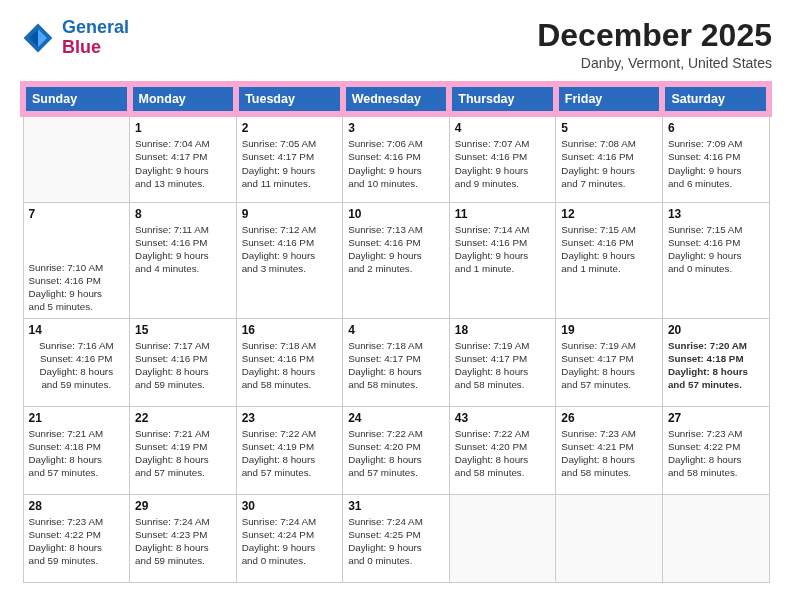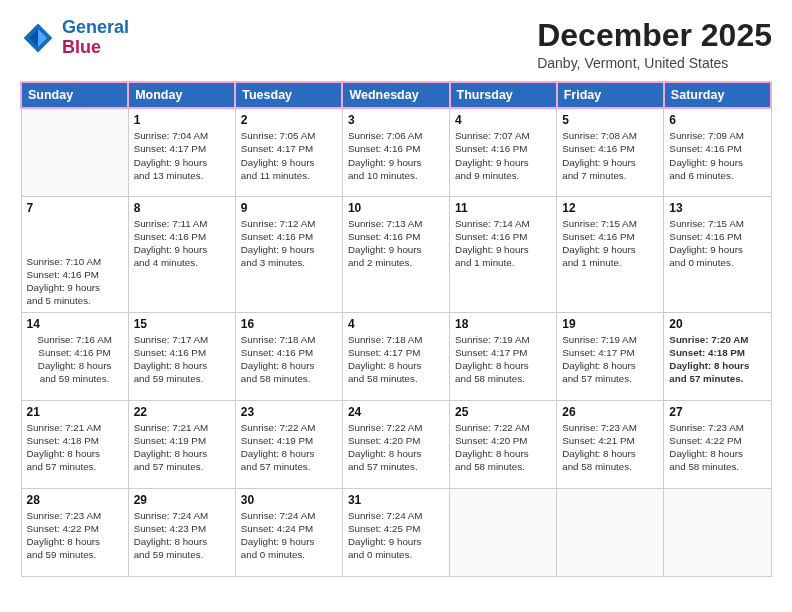--- a/index.html
+++ b/index.html
@@ -35,21 +35,21 @@
       line-height: 1.1;
     }
     .logo-text span {
       color: #1a6bb5;
     }
     .logo-icon {
       width: 36px;
       height: 36px;
     }
     .title-block {
-      text-align: left;
+      text-align: right;
     }
     .month-title {
       font-size: 32px;
       font-weight: bold;
       color: #222;
       line-height: 1.1;
     }
     .location {
       font-size: 14px;
       color: #444;
@@ -60,21 +60,21 @@
       border-collapse: collapse;
       flex: 1;
     }
     .calendar th {
       background-color: #2a6bbf;
       color: #fff;
       font-size: 12.5px;
       font-weight: bold;
       padding: 5px 6px;
       text-align: left;
-      border: 2px solid #f9a8d4;
+      border: 6px solid #f9a8d4;
     }
     .calendar td {
       border: 1px solid #ccc;
       vertical-align: top;
       padding: 4px 5px;
       font-size: 10px;
       color: #222;
       width: calc(100% / 7);
       background: #fff;
       height: 88px;
@@ -300,21 +300,21 @@
 and 57 minutes.</div>
           </td>
           <td>
             <span class="day-number">24</span>
             <div class="cell-info" style="white-space: pre-line;">Sunrise: 7:22 AM
 Sunset: 4:20 PM
 Daylight: 8 hours
 and 57 minutes.</div>
           </td>
           <td>
-            <span class="day-number">25</span>
+            <span class="day-number">43</span>
             <div class="cell-info" style="white-space: pre-line;">Sunrise: 7:22 AM
 Sunset: 4:20 PM
 Daylight: 8 hours
 and 58 minutes.</div>
           </td>
           <td>
             <span class="day-number">26</span>
             <div class="cell-info" style="white-space: pre-line;">Sunrise: 7:23 AM
 Sunset: 4:21 PM
 Daylight: 8 hours

